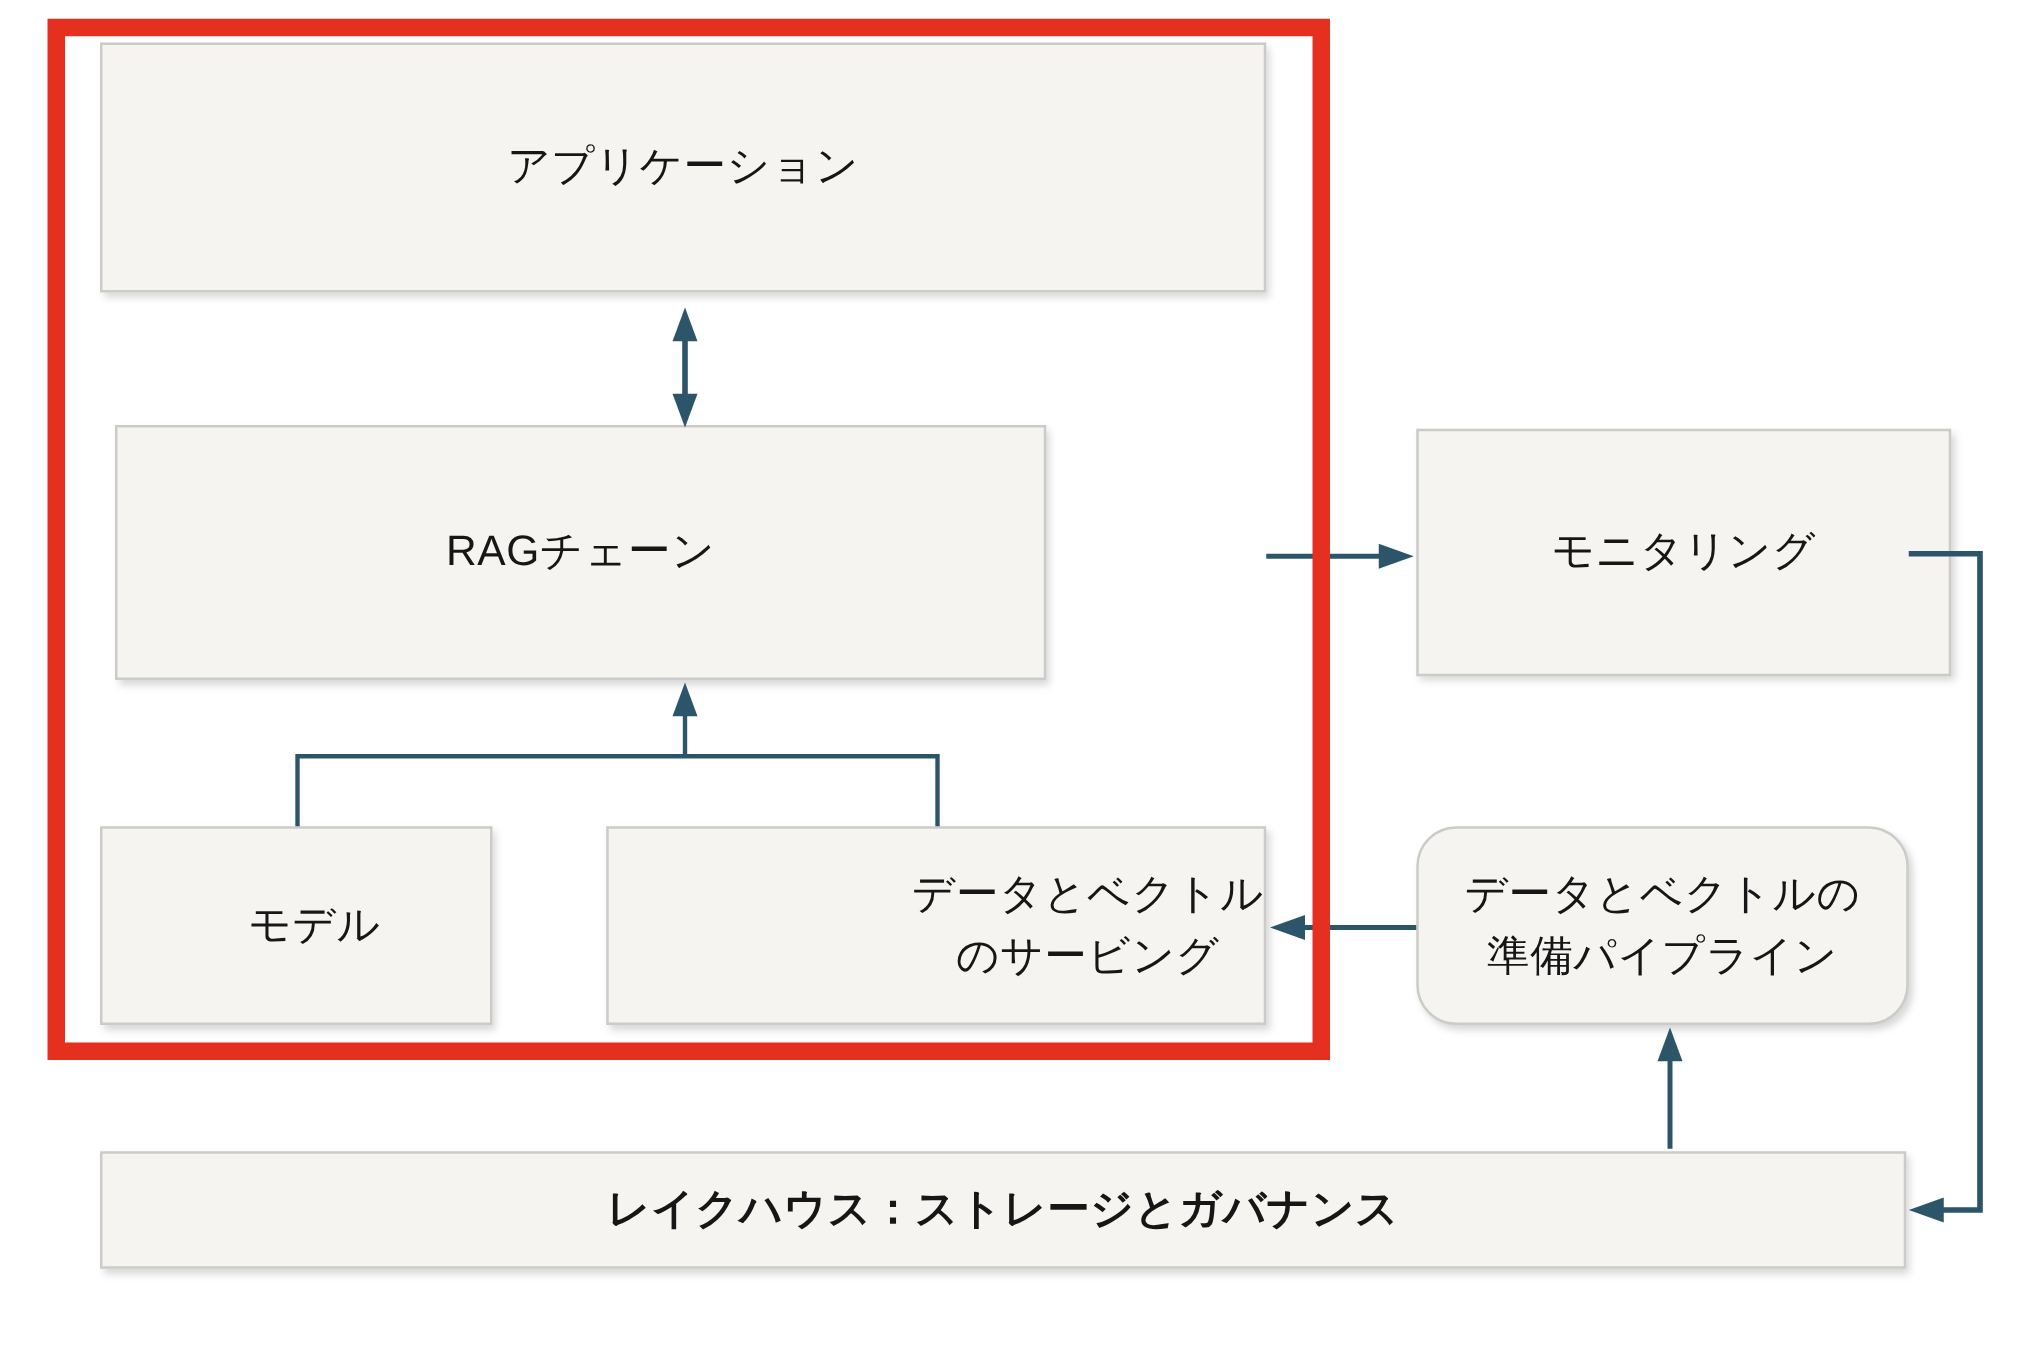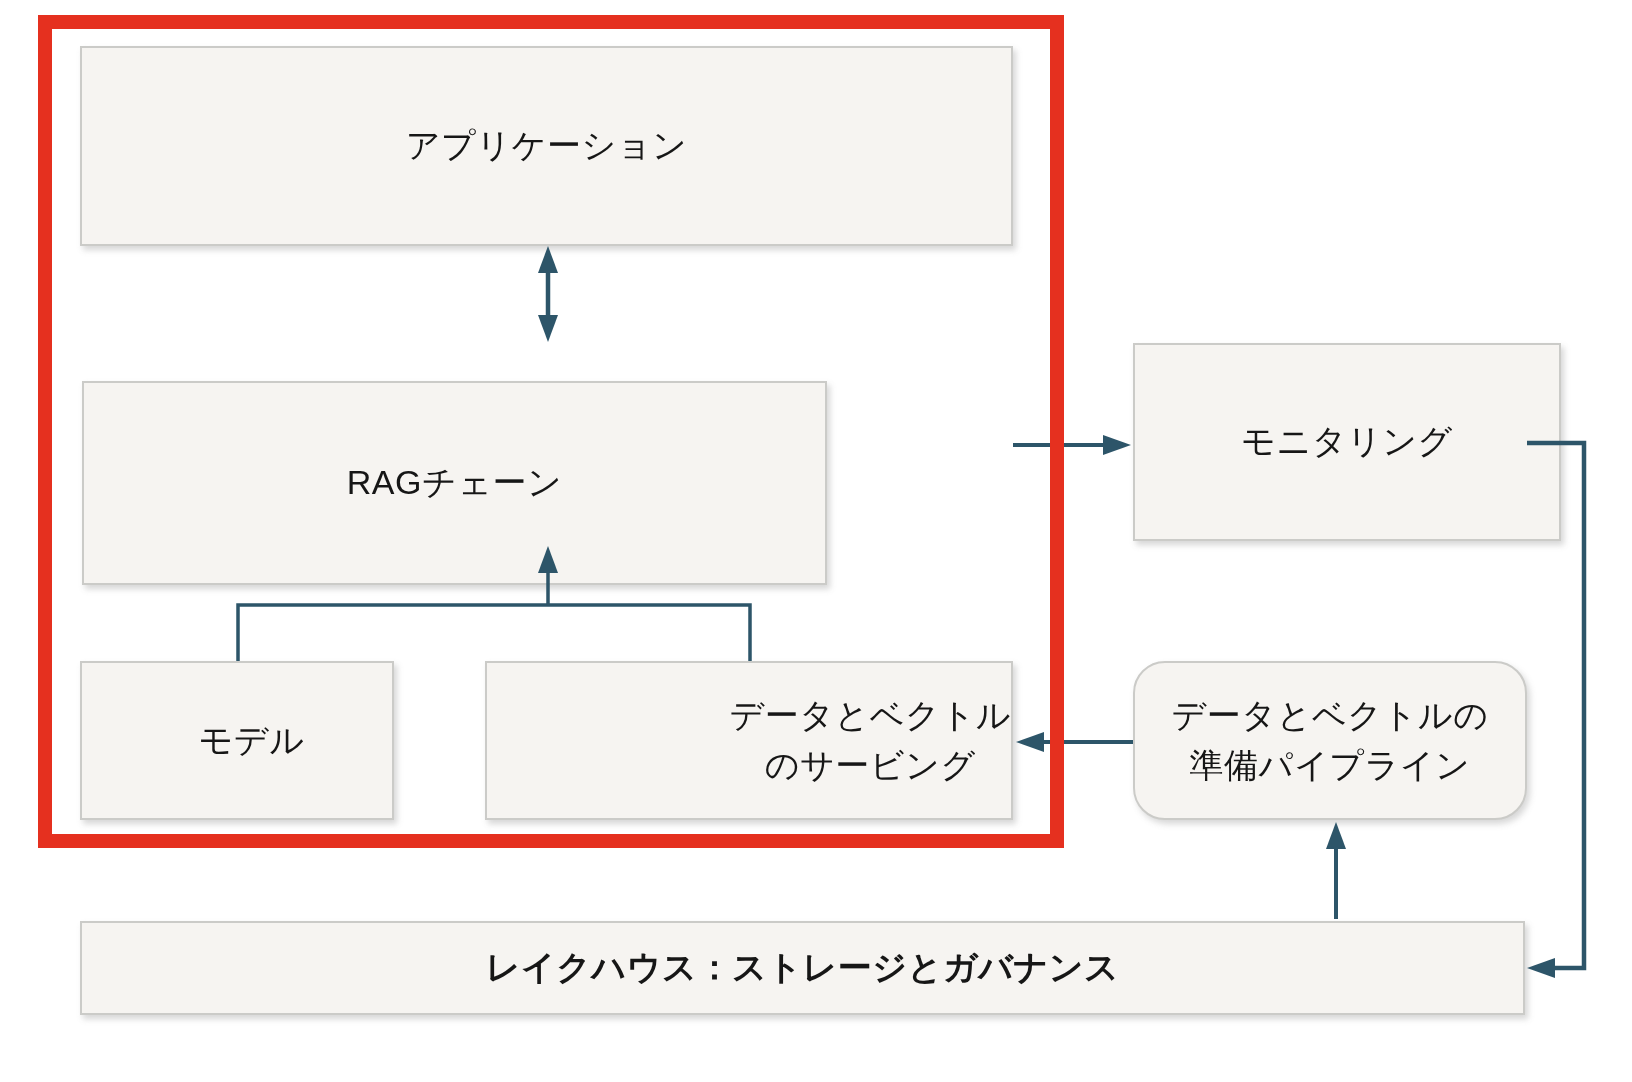--- a/index.html
+++ b/index.html
@@ -32,22 +32,22 @@
     border:14px solid #e5301f;
     box-sizing:border-box;
     pointer-events:none;
   }
   .connector-layer{
     position:absolute;left:0;top:0;width:1632px;height:1082px;
   }
   .conn{stroke:#2d5569;fill:none;}
   .conn-head{fill:#2d5569;stroke:none;}
   
-  .box-application{left:80px;top:46px;width:933px;height:200px;}
-  .box-rag-chain{left:82px;top:340px;width:745px;height:204px;margin-top:41px;}
+  .box-application{left:80px;top:34px;width:933px;height:200px;}
+  .box-rag-chain{left:92px;top:340px;width:745px;height:204px;}
   .box-model{left:80px;top:661px;width:314px;height:159px;padding-left:29px;}
   .box-serving{left:485px;top:661px;width:528px;height:159px;justify-content:flex-end;}
   .box-monitoring{left:1133px;top:343px;width:428px;height:198px;}
   .box-pipeline{left:1133px;top:661px;width:394px;height:159px;border-radius:32px;}
   .box-lakehouse{left:80px;top:921px;width:1445px;height:94px;font-weight:bold;}
 </style>
 </head>
 <body>
 
 <div class="canvas">

